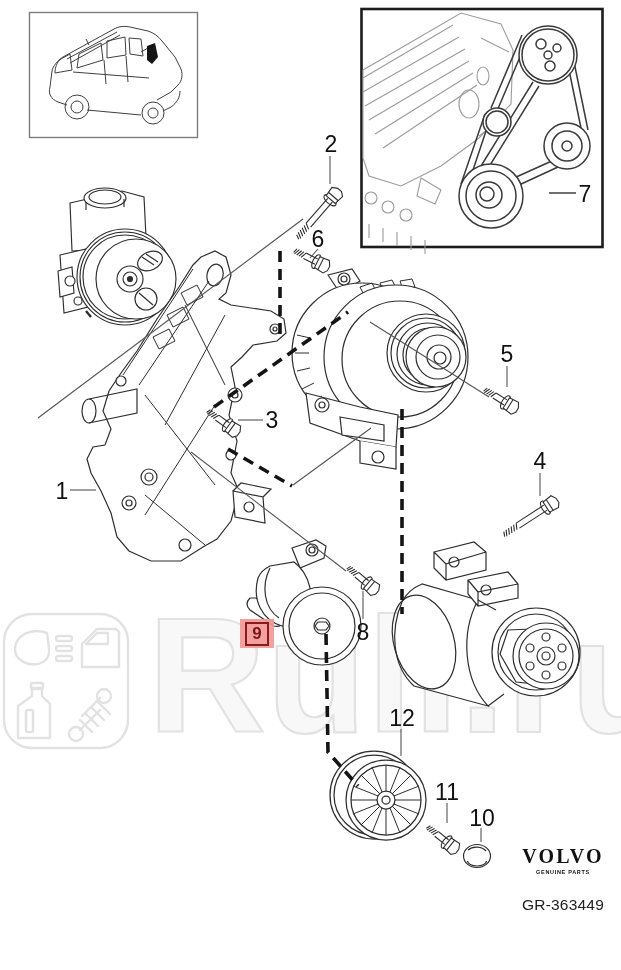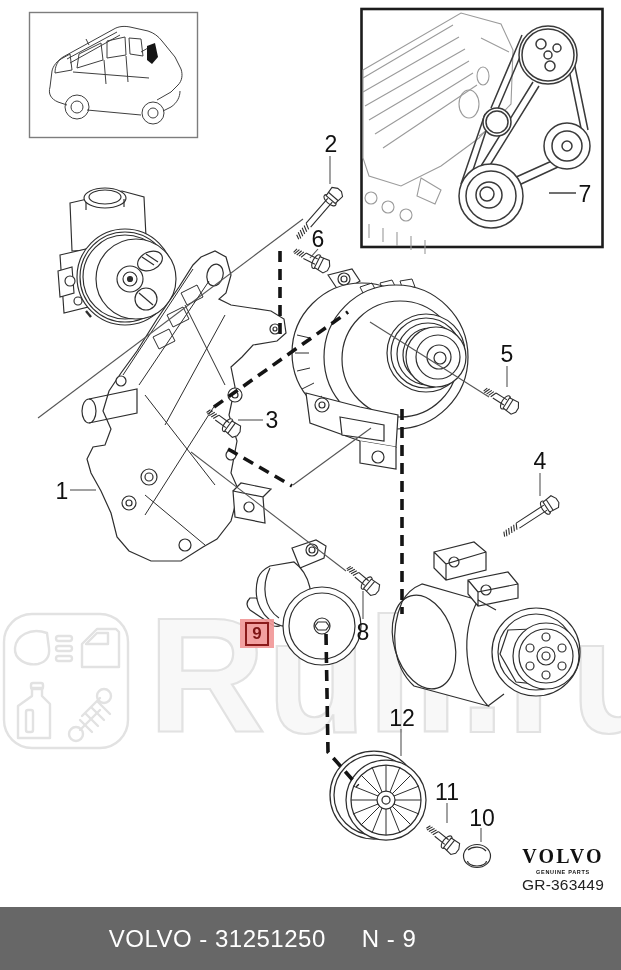--- a/index.html
+++ b/index.html
@@ -14,21 +14,21 @@
   #diagram{position:absolute;left:0;top:0;z-index:2;}
   
   .badge9{position:absolute;left:240px;top:619px;width:34px;height:29px;
           background:rgba(241,152,152,0.92);z-index:3;display:flex;align-items:center;justify-content:center;}
   .badge9-inner{width:20px;height:20px;border:2.5px solid #8b1a1a;display:flex;
           align-items:center;justify-content:center;font-size:17px;font-weight:bold;color:#7d1414;}
   
   #brand{position:absolute;left:518px;top:845px;width:90px;text-align:center;z-index:3;color:#111;}
   #brand .word{font-family:"Liberation Serif",serif;font-weight:bold;font-size:20px;letter-spacing:2.2px;}
   #brand .tag{font-size:5.5px;font-weight:bold;letter-spacing:0.7px;margin-top:1px;}
-  #brand .ref{font-size:15.5px;margin-top:1px;color:#222;letter-spacing:0.2px;}
+  #brand .ref{font-size:15.5px;margin-top:21px;color:#222;letter-spacing:0.2px;}
   
   #footer{position:absolute;left:0;top:907px;width:621px;height:63px;z-index:4;
           display:flex;align-items:center;justify-content:center;color:#fff;font-size:24px;}
   #footer .inner{transform:translateX(-48px);display:flex;gap:36px;letter-spacing:0.5px;}
   svg text{font-family:"Liberation Sans",sans-serif;}
   .callout{font-size:23px;fill:#111;}
 </style>
 </head>
 <body>
 
@@ -330,20 +330,14 @@
       <span>9</span>
     </div>
   </div>
 
   <div id="brand">
     <div class="word">VOLVO</div>
     <div class="tag">GENUINE PARTS</div>
     <div class="ref">GR-363449</div>
   </div>
 
-  <div id="footer" style="background: rgb(103, 103, 103);">
-    <div class="inner">
-      <span>VOLVO - 31251250</span>
-      <span>N - 9</span>
-    </div>
-  </div>
 
 </div>
 
 </body></html>

